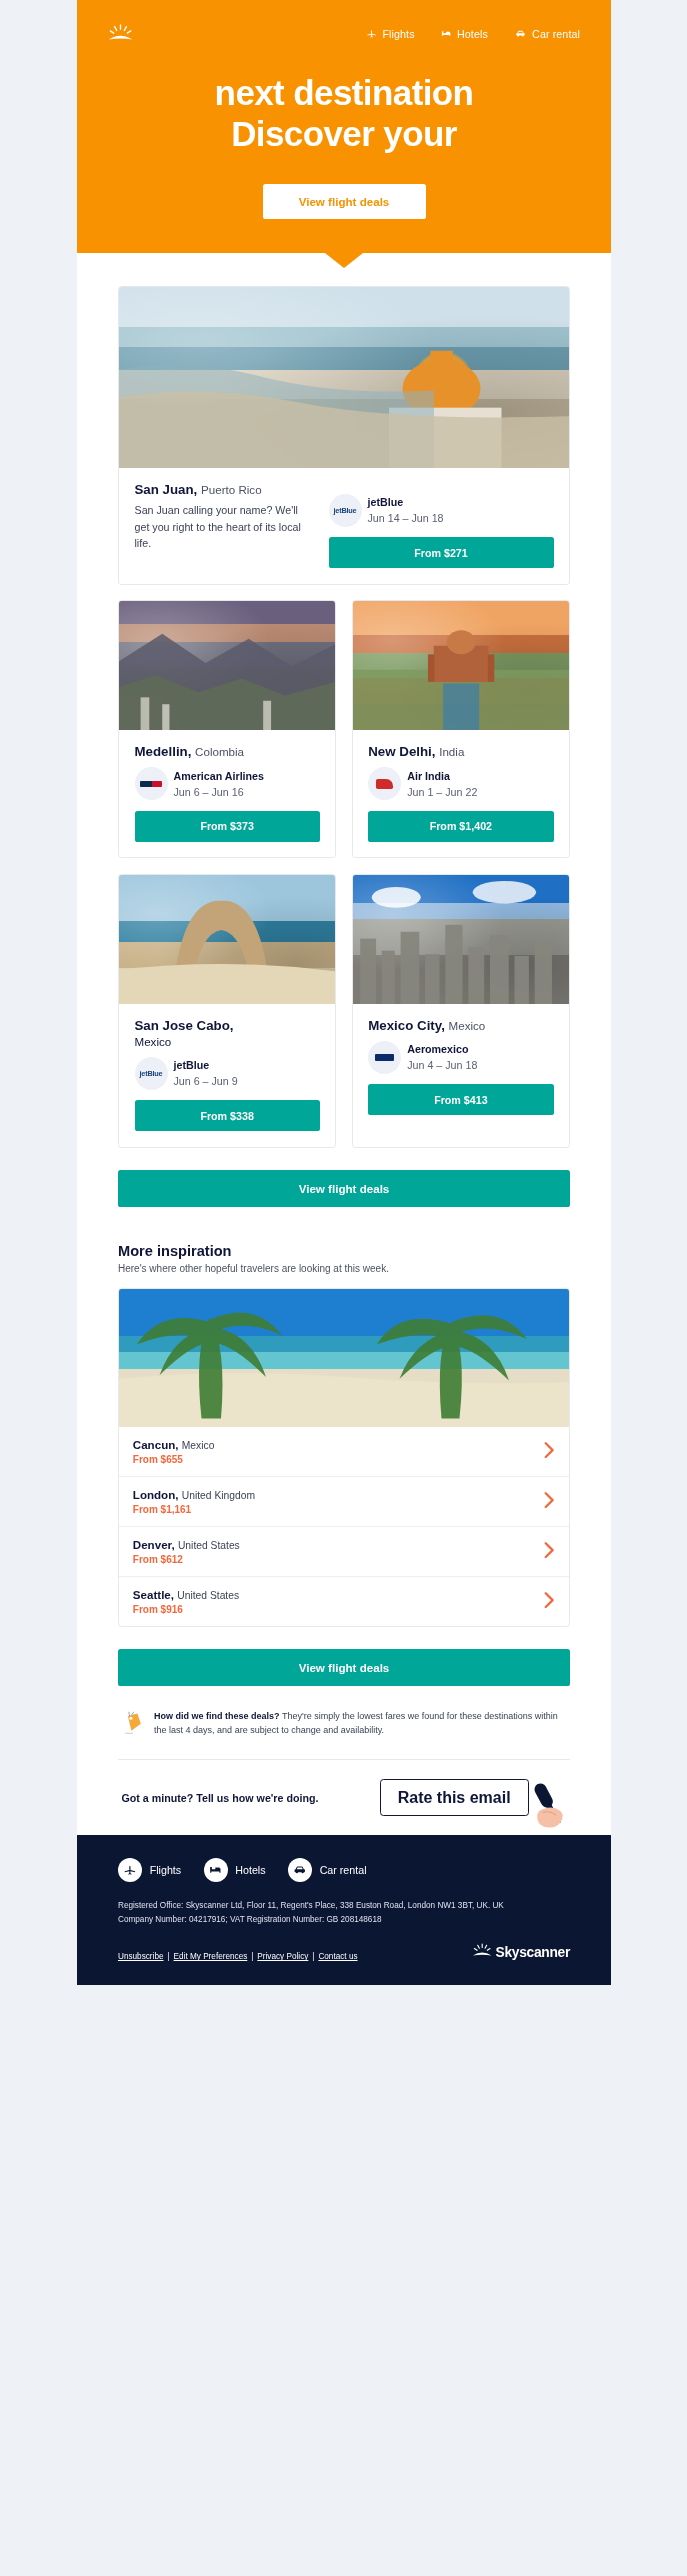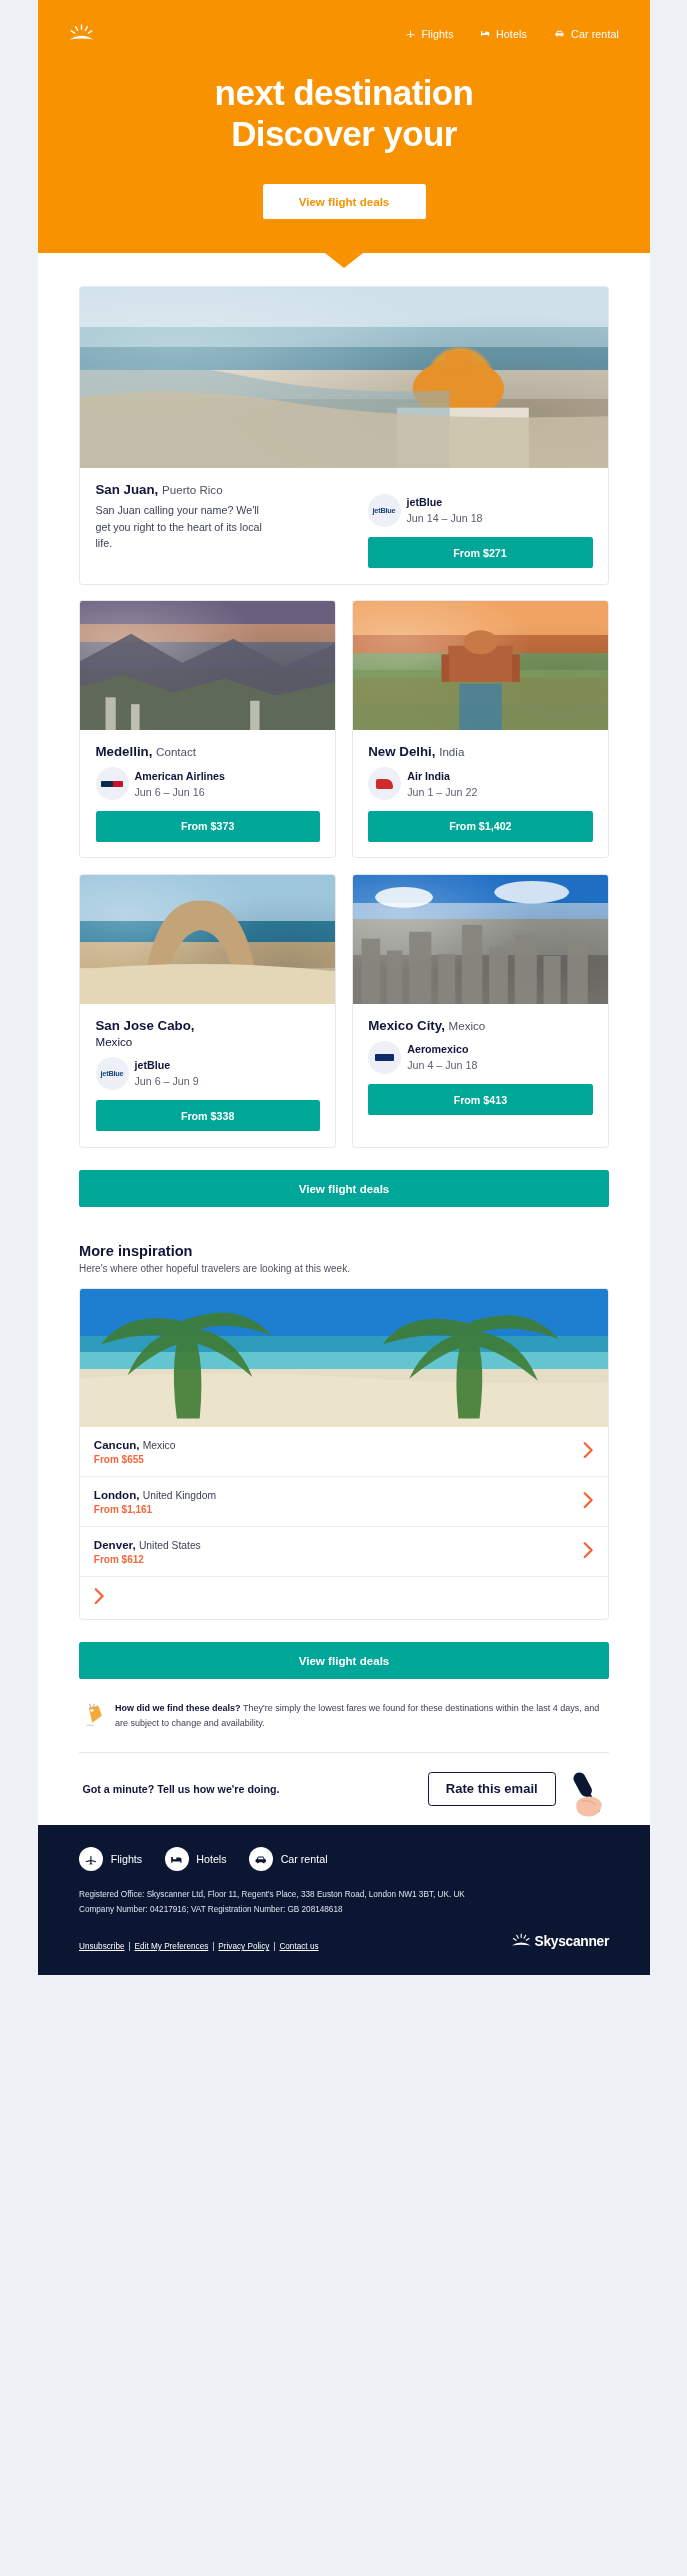--- a/index.html
+++ b/index.html
@@ -3,21 +3,21 @@
 <meta charset="utf-8">
 <style>
   * { box-sizing: border-box; margin: 0; padding: 0; }
   html, body {
     width: 688px;
     background: #eef1f6;
     font-family: "Liberation Sans", sans-serif;
     -webkit-font-smoothing: antialiased;
   }
   .page { width: 688px; margin: 0 auto; position: relative; }
-  .email { width: 612px; margin: 0 auto; background: #ffffff; }
+  .email { width: 534px; margin: 0 auto; background: #ffffff; }
 
   
   .hero {
     background: #f89200;
     padding: 19px 0 0;
     position: relative;
   }
   .hero-nav {
     display: flex; align-items: center;
     padding: 0 31px 0 29px;
@@ -182,23 +182,23 @@
   .disclaimer-text { font-size: 9px; color: #3b4256; line-height: 1.6; }
   .disclaimer-text b { font-weight: bold; color: #10163a; }
 
   .rate-bar {
     border-top: 0.9px solid #e6e8ec;
     display: flex; align-items: center; gap: 13.8px;
     padding: 19px 3.4px 19px; position: relative; overflow: hidden;
   }
   .rate-text { font-size: 10.7px; color: #10163a; font-weight: bold; }
   .rate-btn {
-    margin-left: auto; margin-right: 50px;
+    margin-left: auto; margin-right: 38px;
     border: 0.9px solid #10163a; border-radius: 3.4px;
-    padding: 8.6px 17px; font-size: 13px; font-weight: bold;
+    padding: 8.6px 17px; font-size: 16px; font-weight: bold;
     color: #10163a; text-decoration: none; background: #fff;
   }
   .mic-art { position: absolute; right: -5.2px; bottom: 1.7px; }
 
   
   .footer { background: #0b1633; padding: 22.4px 41px 24px; }
   .footer-nav { display: flex; align-items: center; gap: 22.4px; }
   .fnav-item { display: flex; align-items: center; gap: 7.7px; text-decoration: none; }
   .fnav-circle {
     width: 24px; height: 24px; border-radius: 50%; background: #fff;
@@ -316,21 +316,21 @@
             <path d="M0 70 L60 38 L120 72 L180 44 L240 76 L300 50 L300 150 L0 150Z" fill="#5c5a6b" opacity=".85"></path>
             <path d="M0 100 L50 86 L110 106 L170 90 L230 110 L300 94 L300 150 L0 150Z" fill="#5f6a58" opacity=".9"></path>
             <rect x="30" y="112" width="12" height="38" fill="#cfcfc6" opacity=".8"></rect>
             <rect x="60" y="120" width="10" height="30" fill="#d6d6cd" opacity=".8"></rect>
             <rect x="200" y="116" width="11" height="34" fill="#d1d1c8" opacity=".8"></rect>
           </svg>
         </div>
         <div class="card-body">
           <div class="city-line">
             <span class="city-name">Medellin,</span>
-            <span class="city-country">Contact</span>
+            <span class="city-country">Colombia</span>
           </div>
           <div class="airline-row">
             <span class="airline-logo">
                   <span class="logo-aa"></span>
                 </span>
             <span class="airline-meta">
               <span class="airline-name" style="display:block">American Airlines</span>
               <span class="airline-dates" style="display:block">Jun 6 – Jun 16</span>
             </span>
           </div>
@@ -500,20 +500,27 @@
         </span>
         <span class="chev">
           <svg width="11.2" height="16.3" viewBox="0 0 13 19" aria-hidden="true">
                 <path d="M2 1.5L10 9.5L2 17.5" stroke="#f2683c" stroke-width="2.6" fill="none" stroke-linecap="round" stroke-linejoin="round"></path>
               </svg>
         </span>
       </a>
 
 
       <a class="insp-row" href="#">
+        <span class="insp-row-text">
+          <span class="insp-city" style="display:block">
+            <b>Seattle,</b>
+            <span>United States</span>
+          </span>
+          <span class="insp-price" style="display:block">From $916</span>
+        </span>
         <span class="chev">
           <svg width="11.2" height="16.3" viewBox="0 0 13 19" aria-hidden="true">
                 <path d="M2 1.5L10 9.5L2 17.5" stroke="#f2683c" stroke-width="2.6" fill="none" stroke-linecap="round" stroke-linejoin="round"></path>
               </svg>
         </span>
       </a>
     </div>
 
     <a class="wide-cta" href="#">View flight deals</a>
 

